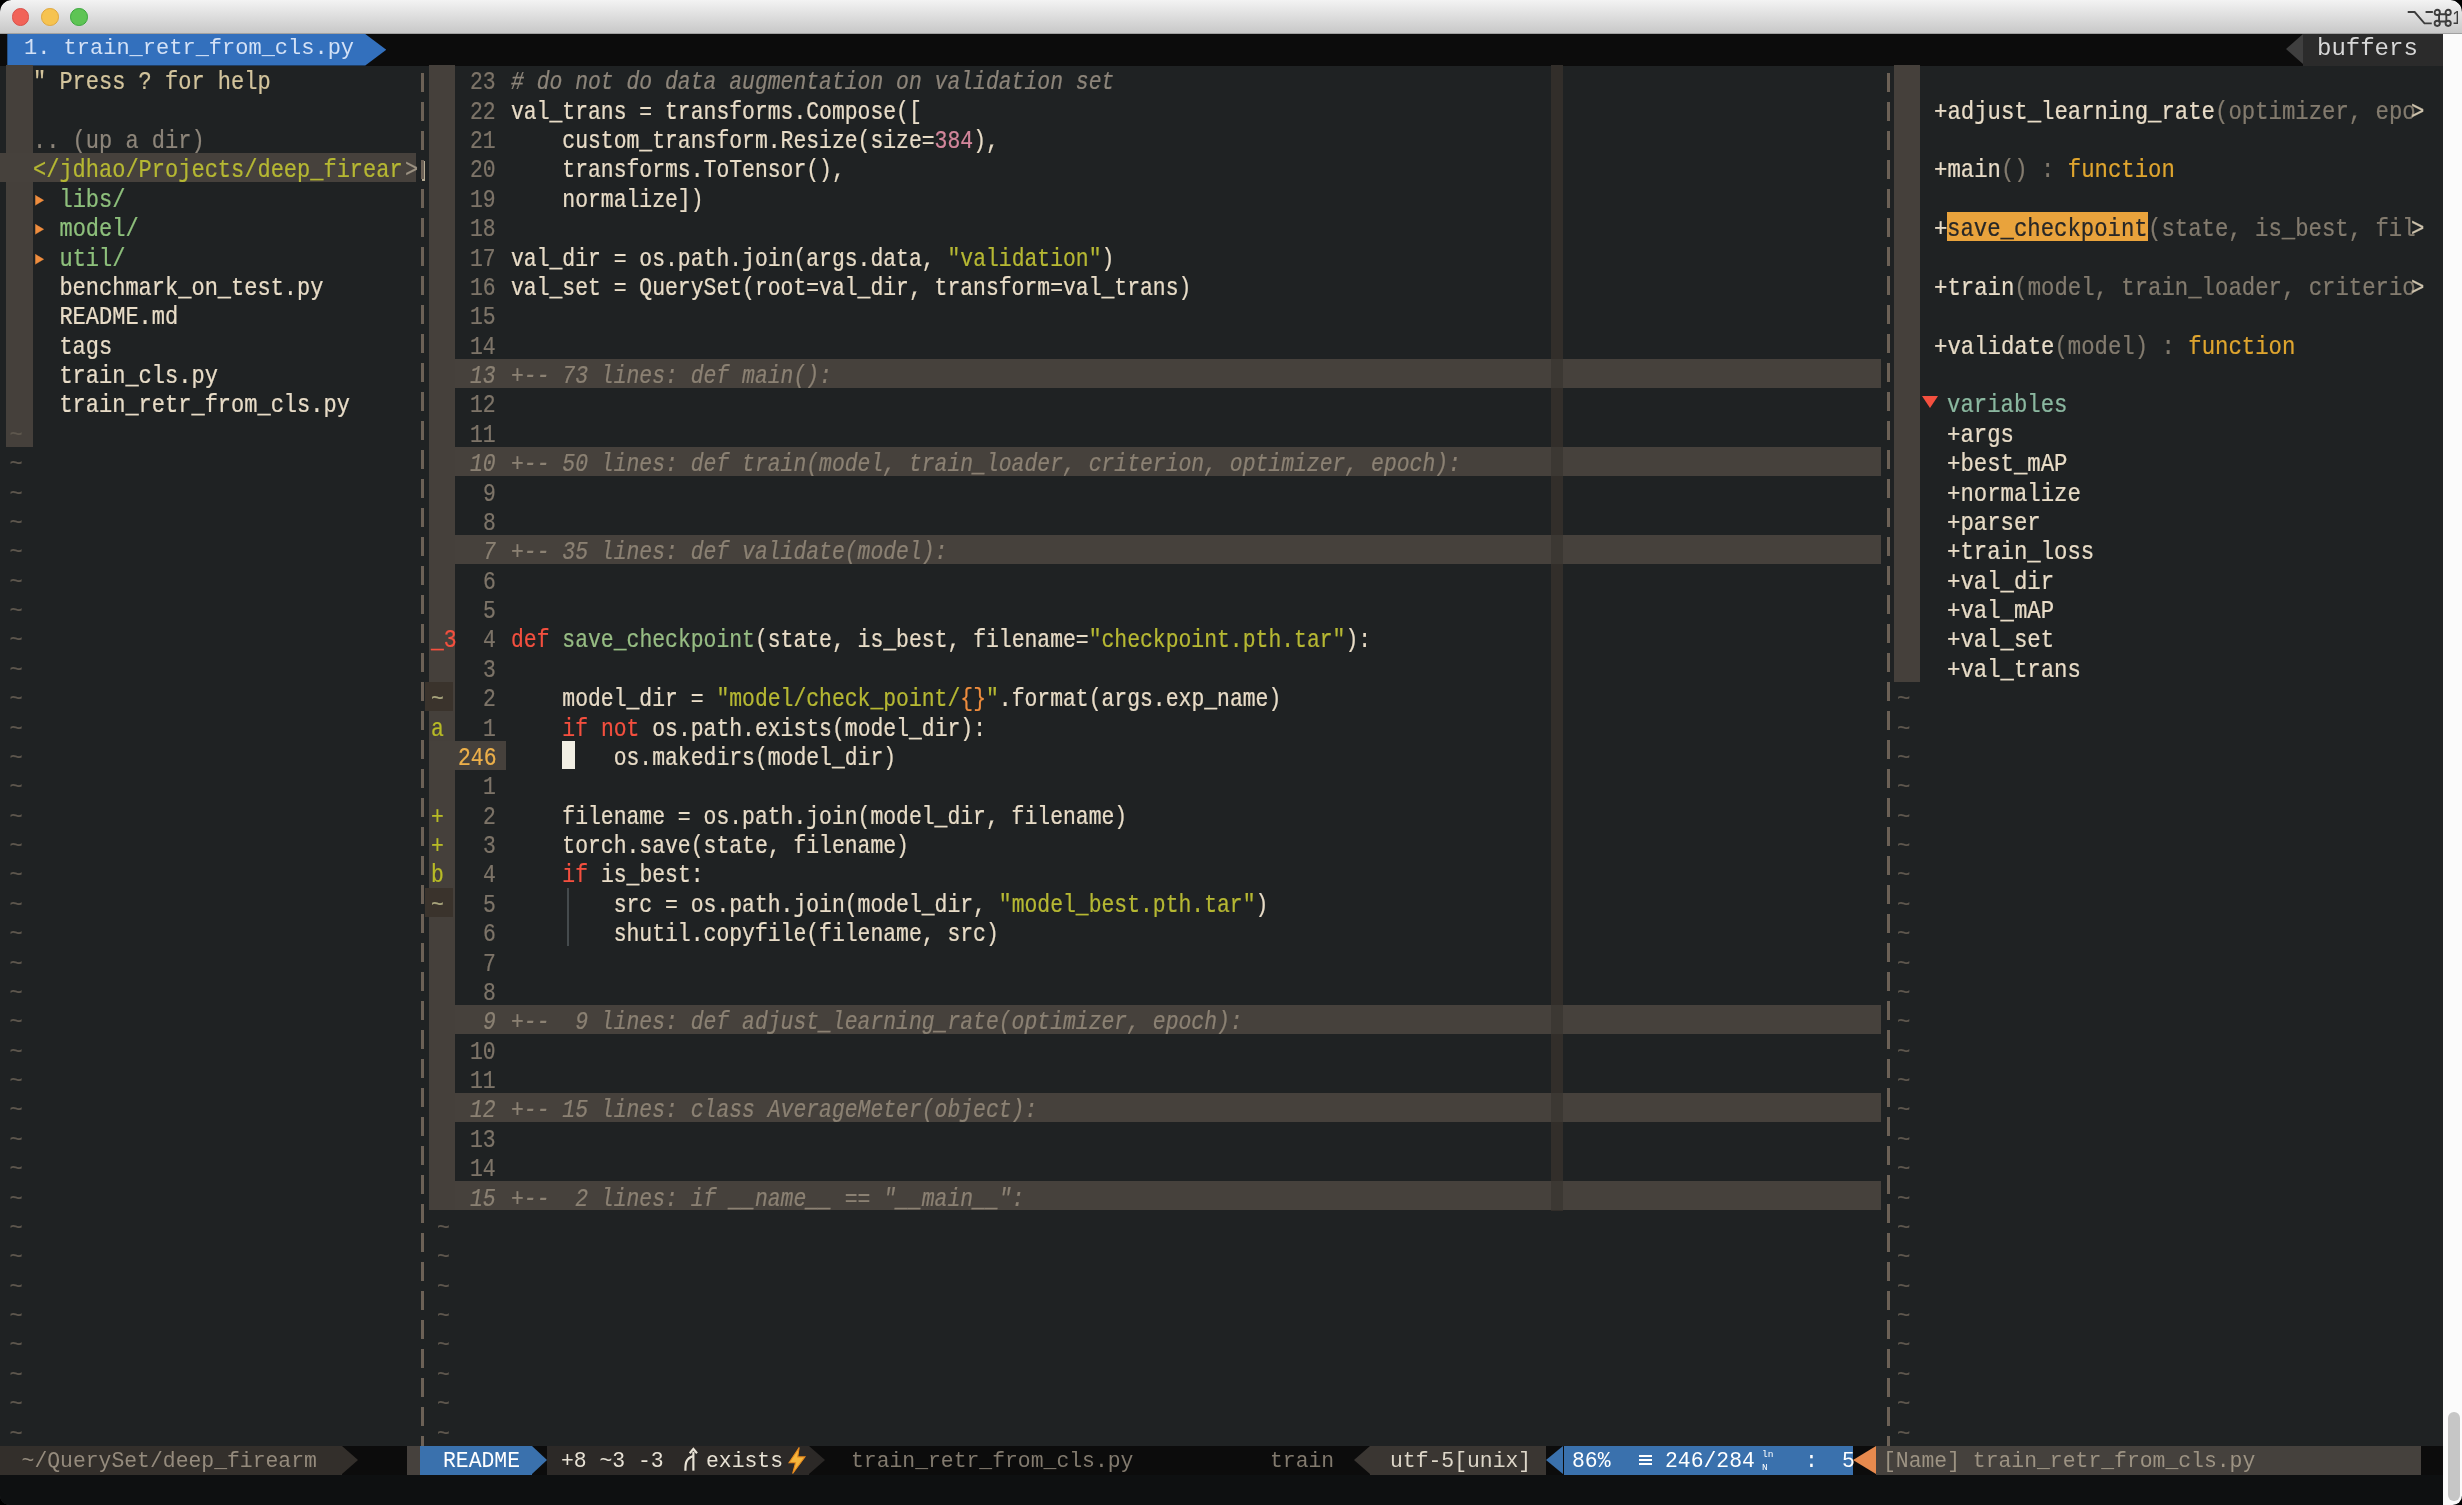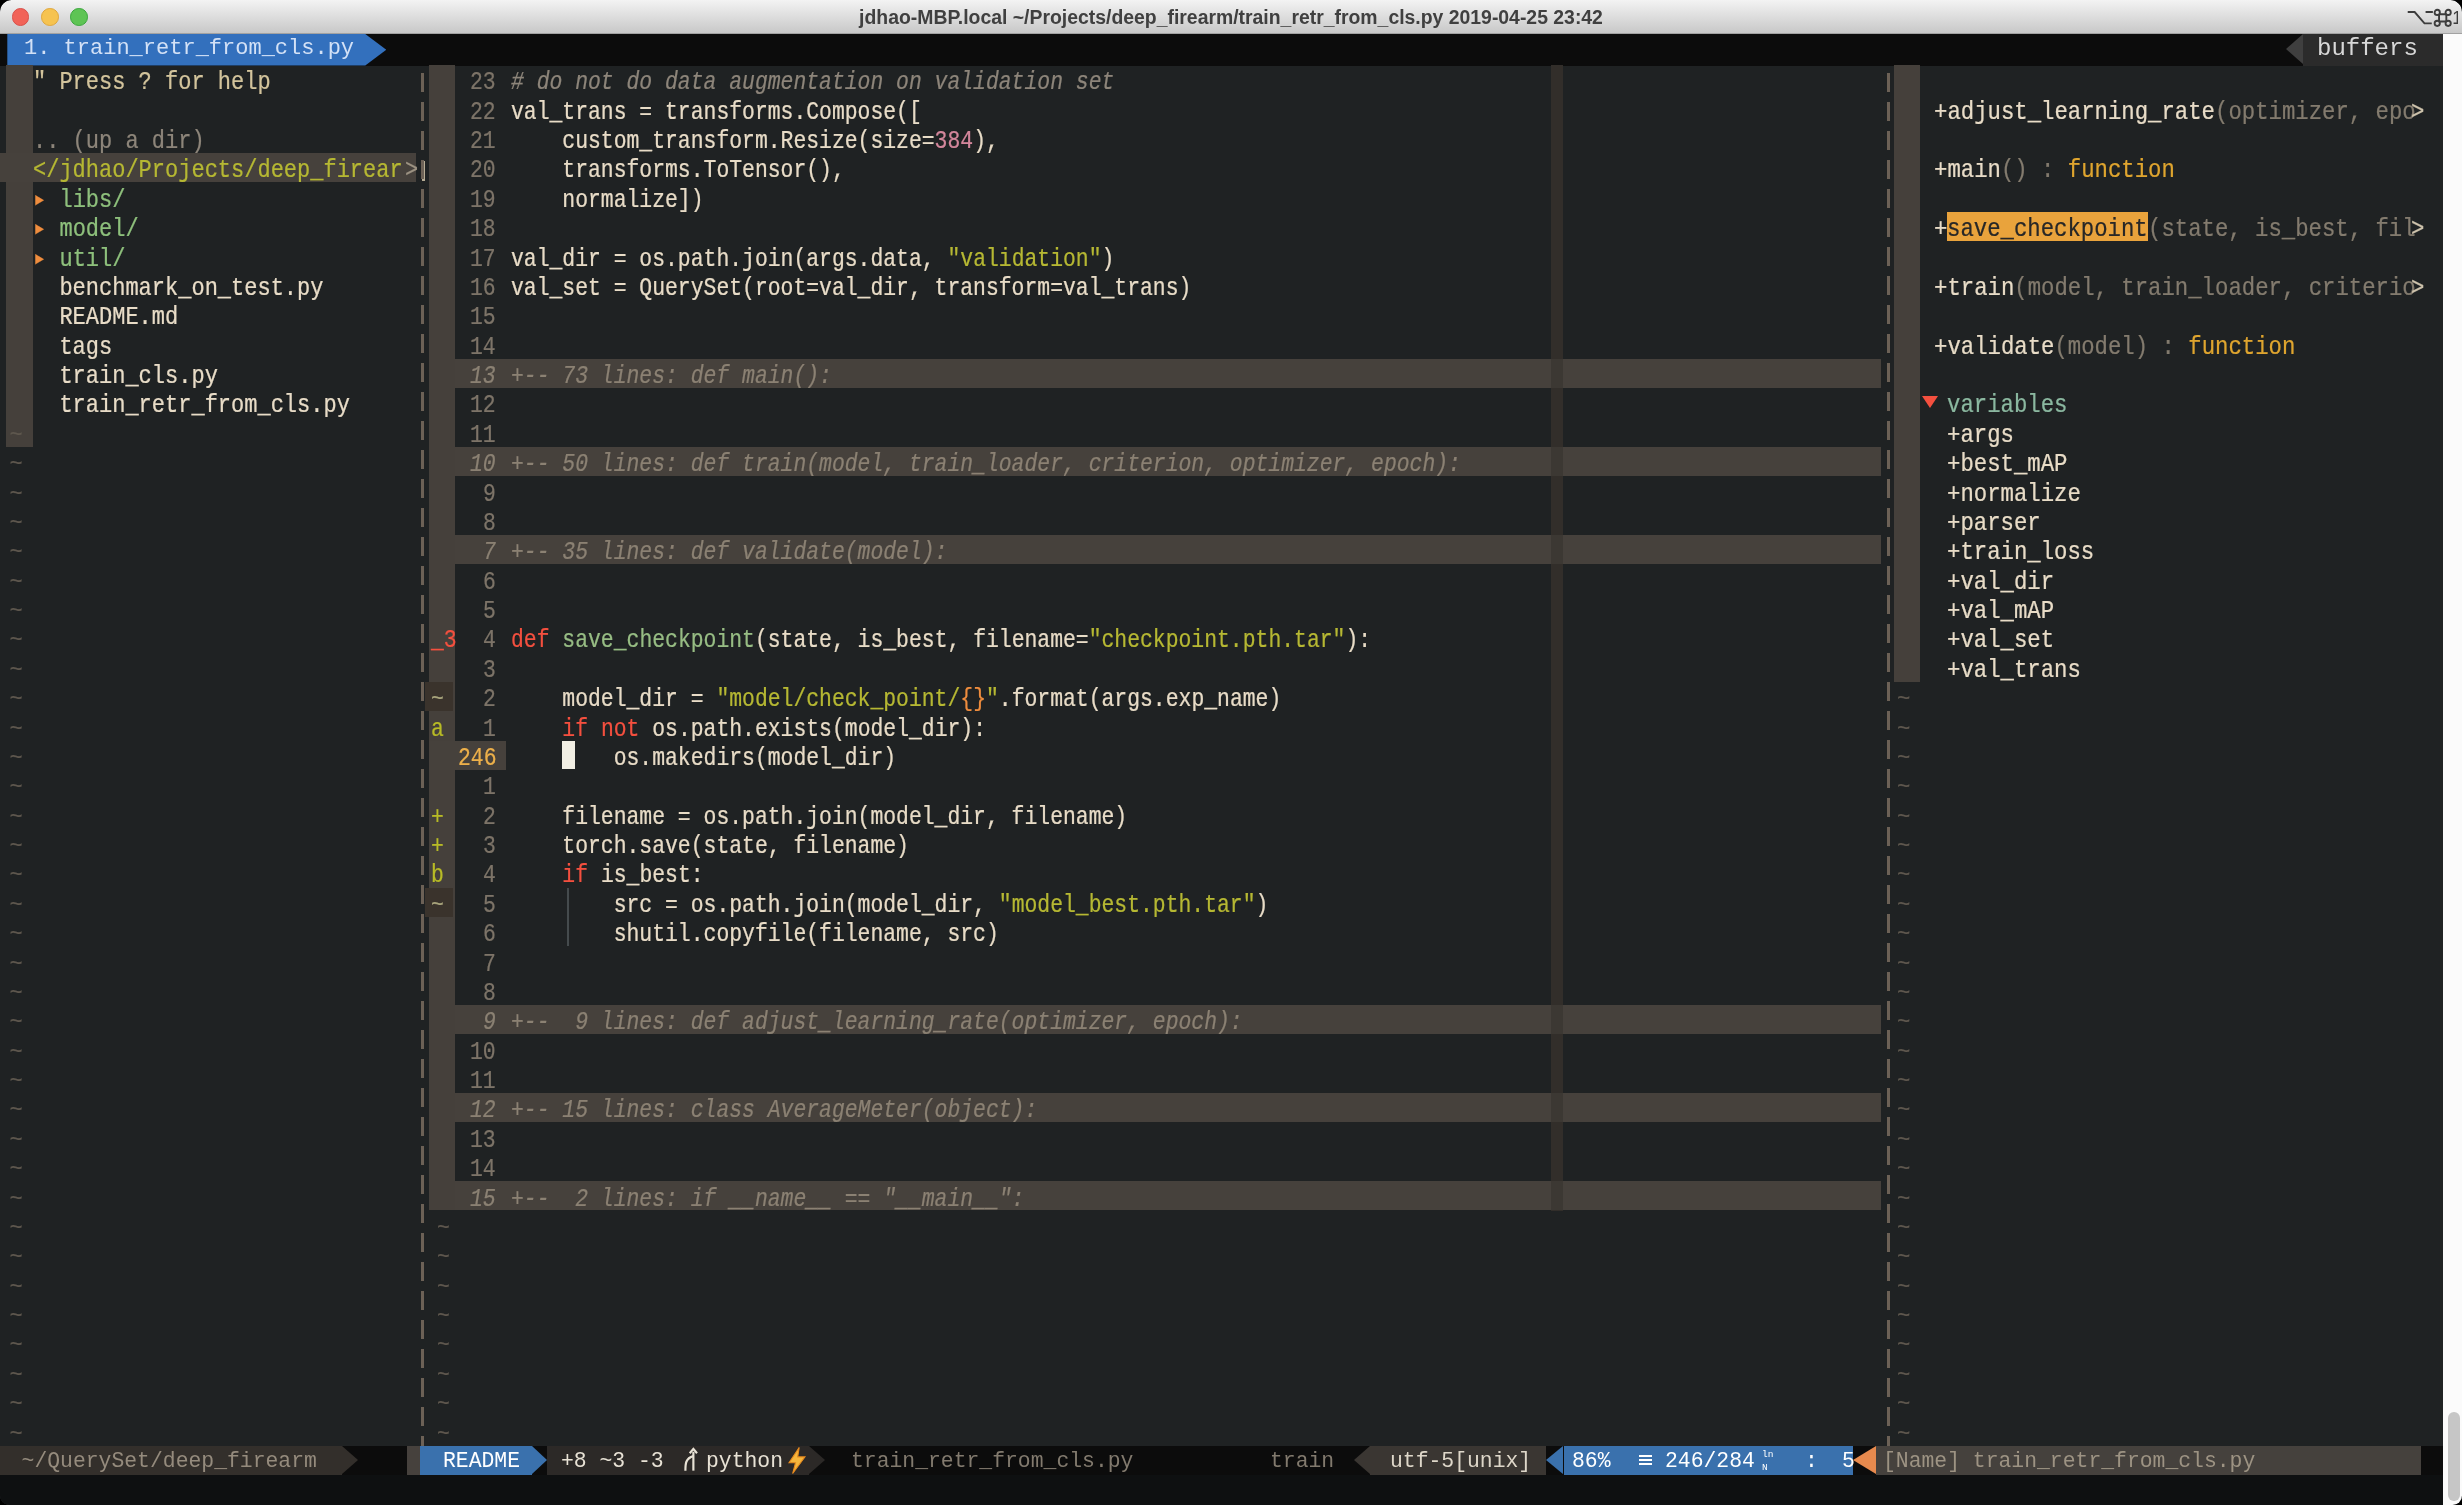--- a/index.html
+++ b/index.html
@@ -223,21 +223,21 @@
 <div style="position:absolute;left:547px;top:1446px;width:262px;height:29px;background:#2c2927;"></div>
 <div class="st" style="left:443px;top:1446px;font-size:21.4px;color:#ffffff;">README</div>
 <div class="st" style="left:561px;top:1446px;font-size:21.4px;color:#e8e2d5;">+8 ~3 -3</div>
 <svg style="position:absolute;left:678px;top:1446px;" width="23.5" height="29" viewBox="0 0 32 40">
 <g stroke="#e8e2d5" stroke-width="3" fill="none">
 <path d="M21 8 L21 34"></path>
         <path d="M21 14 C 10 17 10 25 10 34"></path>
 <path d="M16 10 L21 4 L26 10"></path>
       </g>
     </svg>
-<div class="st" style="left:706px;top:1446px;font-size:21.4px;color:#e8e2d5;">python</div>
+<div class="st" style="left:706px;top:1446px;font-size:21.4px;color:#e8e2d5;">exists</div>
 <svg style="position:absolute;left:783px;top:1446px;" width="28" height="29" viewBox="0 0 38 40">
 <polygon points="22,2 8,23 17,23 13,38 30,15 20,15" fill="#f6b63c" stroke="#e78a1e" stroke-width="1.5"></polygon>
     </svg>
 <div style="position:absolute;left:809px;top:1446px;width:0;height:0;border-top:14.7px solid transparent;border-bottom:14.7px solid transparent;border-left:16px solid #2c2927;"></div>
 <div class="st" style="left:851px;top:1446px;font-size:21.4px;color:#827a6e;">train_retr_from_cls.py</div>
 <div class="st" style="left:1270px;top:1446px;font-size:21.4px;color:#827a6e;">train</div>
 <div style="position:absolute;left:1354px;top:1446px;width:0;height:0;border-top:14.7px solid transparent;border-bottom:14.7px solid transparent;border-right:16px solid #3a3632;"></div>
 <div style="position:absolute;left:1370px;top:1446px;width:176px;height:29px;background:#3a3632;"></div>
 <div class="st" style="left:1390px;top:1446px;font-size:21.4px;color:#ded7c9;">utf-5[unix]</div>
 <div style="position:absolute;left:1546px;top:1446px;width:0;height:0;border-top:14.7px solid transparent;border-bottom:14.7px solid transparent;border-right:17.6px solid #3a71ad;"></div>
@@ -251,21 +251,20 @@
 <div class="st" style="left:1805px;top:1446px;font-size:21.4px;color:#ffffff;">:</div>
 <div class="st" style="left:1842px;top:1446px;font-size:21.4px;color:#ffffff;">5</div>
 <div style="position:absolute;left:1876px;top:1446px;width:545px;height:29px;background:#45413d;"></div>
 <div style="position:absolute;left:1853px;top:1446px;width:0;height:0;border-top:14.7px solid transparent;border-bottom:14.7px solid transparent;border-right:23.5px solid #e78a4e;"></div>
 <div class="st" style="left:1883px;top:1446px;font-size:21.4px;color:#9d9383;">[Name] train_retr_from_cls.py</div>
 <div style="position:absolute;left:0px;top:1475px;width:2462px;height:30px;background:#0e1011;"></div>
 <div style="position:absolute;left:0;top:0;width:2462px;height:34px;background:linear-gradient(#f3f3f3,#c8c8c8);border-bottom:1.5px solid #a2a2a2;border-radius:11.7px 11.7px 0 0;box-sizing:border-box;"></div>
 <div style="position:absolute;left:11.7px;top:8px;width:17.6px;height:17.6px;border-radius:50%;background:#f16358;border:0.9px solid #d8504a;box-sizing:border-box;"></div>
 <div style="position:absolute;left:41px;top:8px;width:17.6px;height:17.6px;border-radius:50%;background:#f6c350;border:0.9px solid #dfa73c;box-sizing:border-box;"></div>
 <div style="position:absolute;left:70px;top:8px;width:17.6px;height:17.6px;border-radius:50%;background:#5ec454;border:0.9px solid #3aa73c;box-sizing:border-box;"></div>
-<div style="position:absolute;left:0;top:0;width:2462px;height:34px;text-align:center;font-family:'Liberation Sans',sans-serif;font-size:19.4px;line-height:34px;font-weight:700;color:#404040;">jdhao-MBP.local   ~/Projects/deep_firearm/train_retr_from_cls.py   2019-04-25 23:42</div>
 <svg style="position:absolute;left:2407px;top:8px;" width="51" height="19" viewBox="0 0 70 26">
 <g stroke="#3d3d3d" stroke-width="2.6" fill="none">
 <path d="M1 5.5 h9.5 l13.5 15.5 h10 M25.5 5.5 h10"></path>
 <path d="M44 8.5 h10 M44 18.5 h10 M44 8.5 v10 M54 8.5 v10"></path>
 <circle cx="41.5" cy="6" r="3.6"></circle>
         <circle cx="56.5" cy="6" r="3.6"></circle>
 <circle cx="41.5" cy="21" r="3.6"></circle>
         <circle cx="56.5" cy="21" r="3.6"></circle>
 </g>
 <text x="62" y="21.5" font-family="Liberation Sans" font-size="24" fill="#3d3d3d">1</text>

